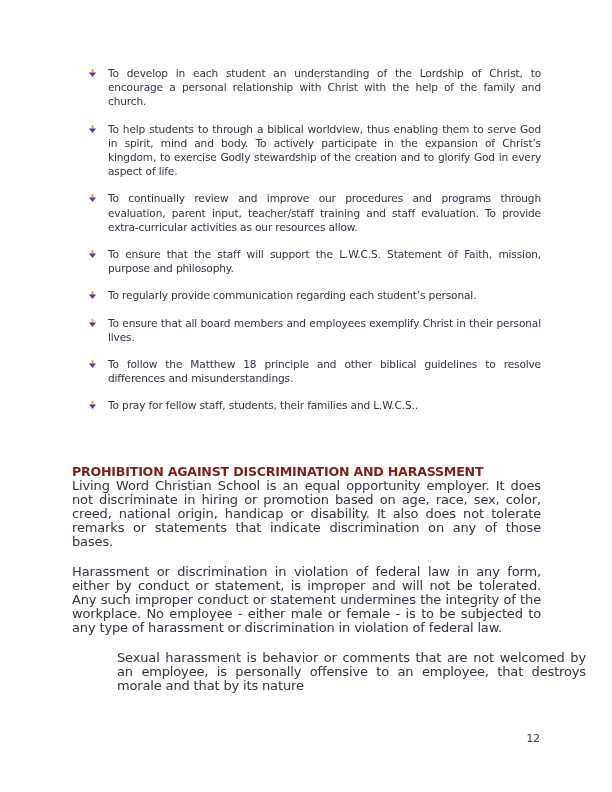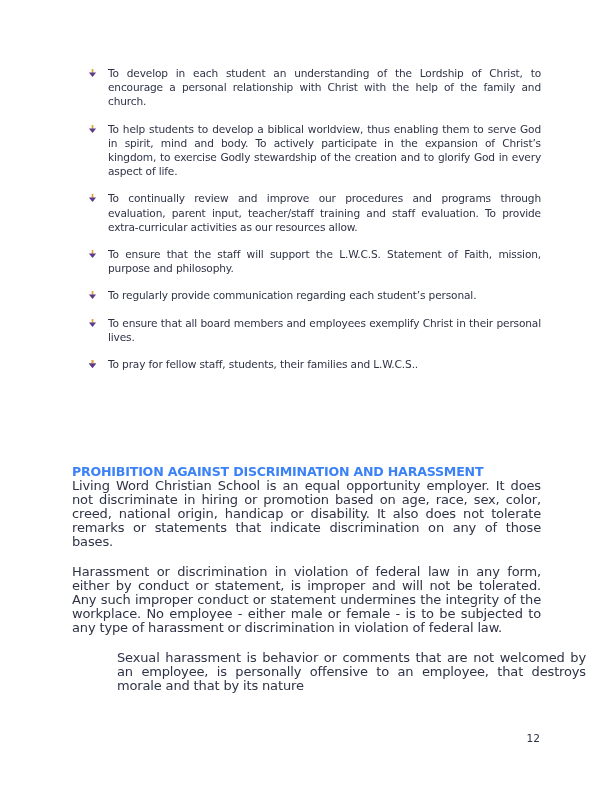--- a/index.html
+++ b/index.html
@@ -18,21 +18,21 @@
       font-size: 10.6px; line-height: 14.2px;
       text-align: justify;
       margin-bottom: 13px;
       letter-spacing: -0.15px;
     }
     .bullet-icon {
       position: absolute; left: 2px; top: 3px; width: 9px; height: 9px;
     }
     .heading {
       position: absolute; left: 72px; top: 464px; width: 470px;
-      font-size: 12.6px; font-weight: bold; color: #3b82f6;
+      font-size: 12.6px; font-weight: bold; color: #7f1d1d;
       letter-spacing: -0.2px; margin: 0;
     }
     .para {
       position: absolute; left: 72px; width: 469px;
       font-size: 13px; line-height: 14.1px; text-align: justify;
       letter-spacing: -0.15px; margin: 0;
     }
     .p1 { top: 479px; }
     .p2 { top: 565px; }
     .p3 { top: 651px; margin-left: 45px; }
@@ -52,21 +52,21 @@
           <rect x="4" y="0" width="2" height="5" fill="#e8a23a"></rect>
           <polygon points="1,4 9,4 5,9" fill="#5a3c8c"></polygon>
         </svg>
       <span>To develop in each student an understanding of the Lordship of Christ, to encourage a personal relationship with Christ with the help of the family and church.</span>
     </li>
     <li class="bullet-item">
       <svg class="bullet-icon" viewBox="0 0 10 10">
           <rect x="4" y="0" width="2" height="5" fill="#e8a23a"></rect>
           <polygon points="1,4 9,4 5,9" fill="#5a3c8c"></polygon>
         </svg>
-      <span>To help students to develop a biblical worldview, thus enabling them to serve God in spirit, mind and body. To actively participate in the expansion of Christ’s kingdom, to exercise Godly stewardship of the creation and to glorify God in every aspect of life.</span>
+      <span>To help students to through a biblical worldview, thus enabling them to serve God in spirit, mind and body. To actively participate in the expansion of Christ’s kingdom, to exercise Godly stewardship of the creation and to glorify God in every aspect of life.</span>
     </li>
     <li class="bullet-item">
       <svg class="bullet-icon" viewBox="0 0 10 10">
           <rect x="4" y="0" width="2" height="5" fill="#e8a23a"></rect>
           <polygon points="1,4 9,4 5,9" fill="#5a3c8c"></polygon>
         </svg>
       <span>To continually review and improve our procedures and programs through evaluation, parent input, teacher/staff training and staff evaluation. To provide extra-curricular activities as our resources allow.</span>
     </li>
     <li class="bullet-item">
       <svg class="bullet-icon" viewBox="0 0 10 10">
@@ -87,20 +87,21 @@
           <rect x="4" y="0" width="2" height="5" fill="#e8a23a"></rect>
           <polygon points="1,4 9,4 5,9" fill="#5a3c8c"></polygon>
         </svg>
       <span>To ensure that all board members and employees exemplify Christ in their personal lives.</span>
     </li>
     <li class="bullet-item">
       <svg class="bullet-icon" viewBox="0 0 10 10">
           <rect x="4" y="0" width="2" height="5" fill="#e8a23a"></rect>
           <polygon points="1,4 9,4 5,9" fill="#5a3c8c"></polygon>
         </svg>
+      <span>To follow the Matthew 18 principle and other biblical guidelines to resolve differences and misunderstandings.</span>
     </li>
     <li class="bullet-item">
       <svg class="bullet-icon" viewBox="0 0 10 10">
           <rect x="4" y="0" width="2" height="5" fill="#e8a23a"></rect>
           <polygon points="1,4 9,4 5,9" fill="#5a3c8c"></polygon>
         </svg>
       <span>To pray for fellow staff, students, their families and L.W.C.S..</span>
     </li>
   </ul>
 

